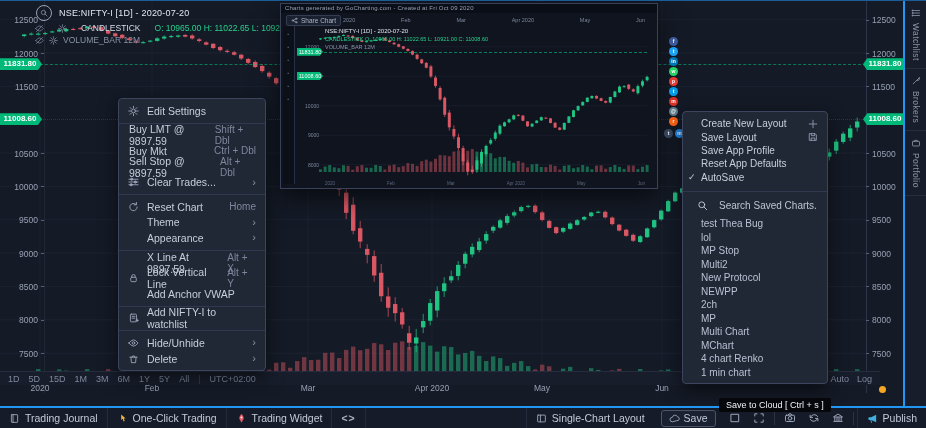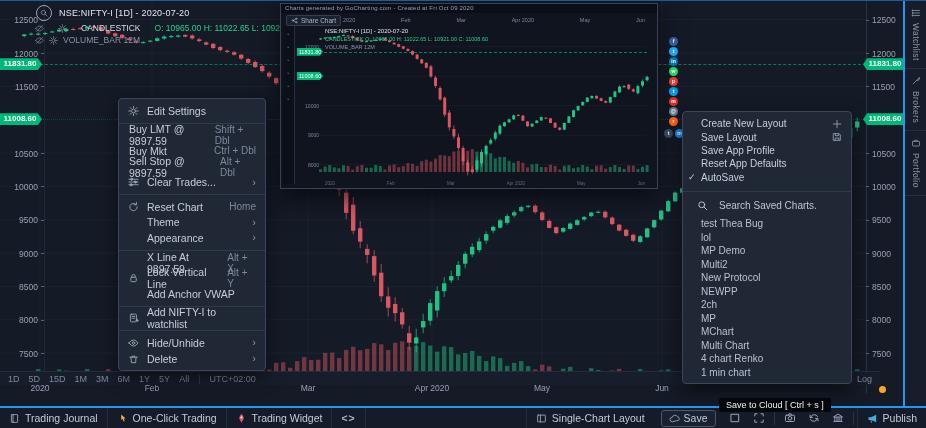--- a/index.html
+++ b/index.html
@@ -57,21 +57,21 @@
   
   .menu{position:absolute;background:#202735;border:1px solid #3c455d;border-radius:4px;box-shadow:0 6px 18px rgba(0,0,0,.55);z-index:30;box-sizing:border-box;}
   .cm{left:118px;top:97px;width:148px;}
   .cm-section{padding:4px 0;border-bottom:1px solid #303950;}
   .cm-section:last-child{border-bottom:none;}
   .cm-item{position:relative;display:flex;align-items:center;height:15.6px;padding:0 9px 0 28px;font-size:10.5px;color:#c6cddc;}
   .cm-item.flush{padding-left:10px;}
   .cm-item .ic{position:absolute;left:9px;top:50%;transform:translateY(-50%);width:11px;height:11px;color:#9aa4b8;}
   .cm-short{margin-left:auto;font-size:10px;color:#7e889c;}
   .cm-arrow{margin-left:auto;color:#8a93a6;font-size:11px;line-height:1;}
-  .lm{left:682px;top:110px;width:170px;padding-bottom:4px;}
+  .lm{left:682px;top:110px;width:146px;padding-bottom:4px;}
   .lm-top{padding:5px 0 4px;}
   .lm-item{position:relative;display:flex;align-items:center;height:13.4px;padding:0 9px 0 18px;font-size:10px;color:#c6cddc;}
   .lm-item .check{position:absolute;left:5px;font-size:9px;color:#c6cddc;}
   .lm-item .ric{margin-left:auto;width:10px;height:10px;color:#9aa4b8;}
   .lm-div{border-top:1px solid #303950;margin:3px 0 1px;}
   .lm-search{display:flex;align-items:center;gap:9px;padding:6px 10px 5px 14px;}
   .lm-search .ic{width:11px;height:11px;color:#c6cddc;}
   .lm-search input{background:transparent;border:none;outline:none;color:#c6cddc;font-size:10px;width:108px;font-family:inherit;}
   .lm-search input::placeholder{color:#c6cddc;opacity:.95;}
   .lm-list .lm-item{color:#b9c1d2;height:13.5px;}
@@ -1054,42 +1054,42 @@
       <input type="text" placeholder="Search Saved Charts." style="">
     </div>
     <div class="lm-list" id="lm-list">
         <div class="lm-item">
           <span>test Thea Bug</span>
         </div>
         <div class="lm-item">
           <span>lol</span>
         </div>
         <div class="lm-item">
-          <span>MP Demo</span>
+          <span>MP Stop</span>
         </div>
         <div class="lm-item">
           <span>Multi2</span>
         </div>
         <div class="lm-item">
           <span>New Protocol</span>
         </div>
         <div class="lm-item">
           <span>NEWPP</span>
         </div>
         <div class="lm-item">
           <span>2ch</span>
         </div>
         <div class="lm-item">
           <span>MP</span>
         </div>
         <div class="lm-item">
+          <span>Multi Chart</span>
+        </div>
+        <div class="lm-item">
           <span>MChart</span>
-        </div>
-        <div class="lm-item">
-          <span>Multi Chart</span>
         </div>
         <div class="lm-item">
           <span>4 chart Renko</span>
         </div>
         <div class="lm-item">
           <span>1 min chart</span>
         </div>
       </div>
   </div>
 

